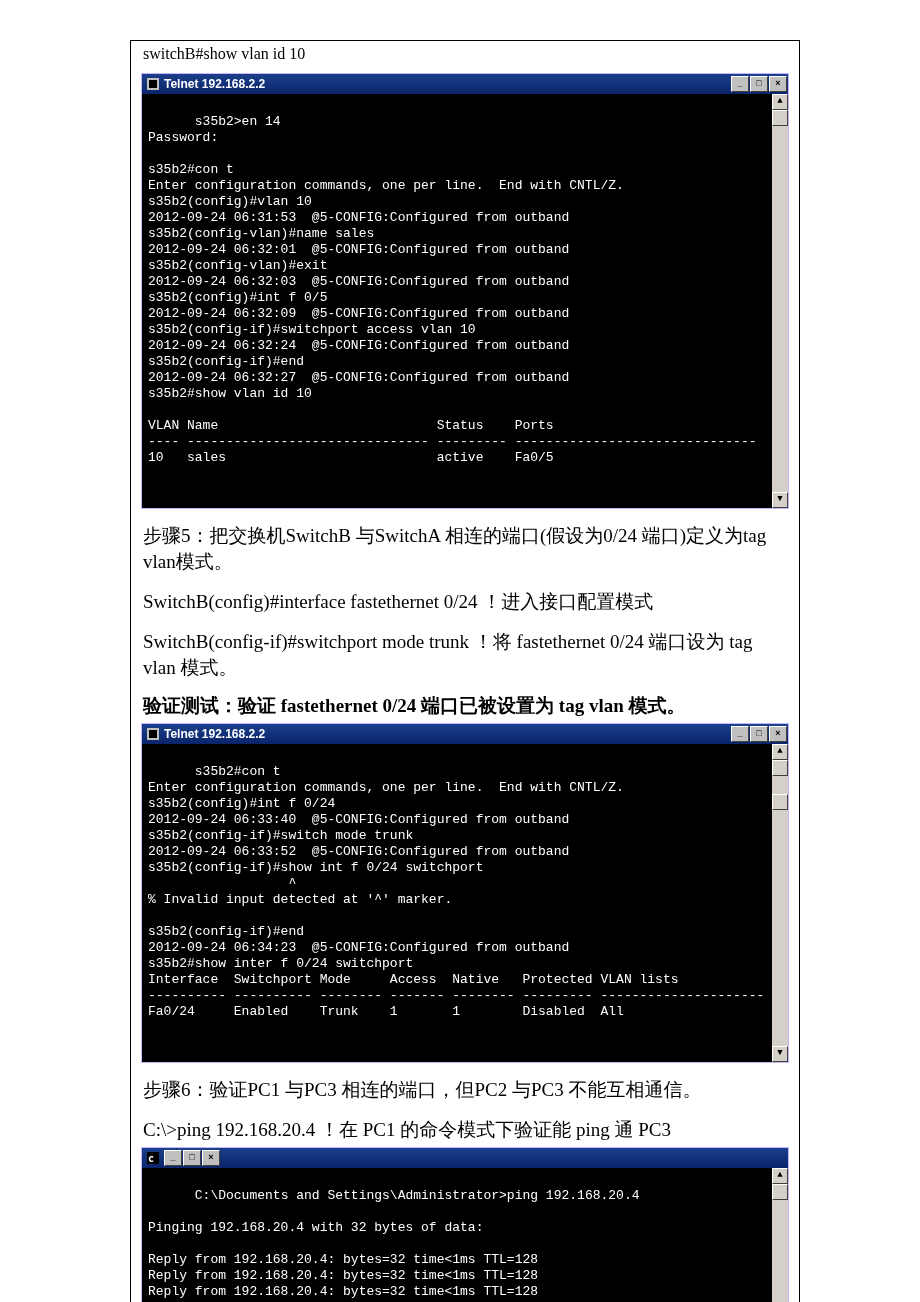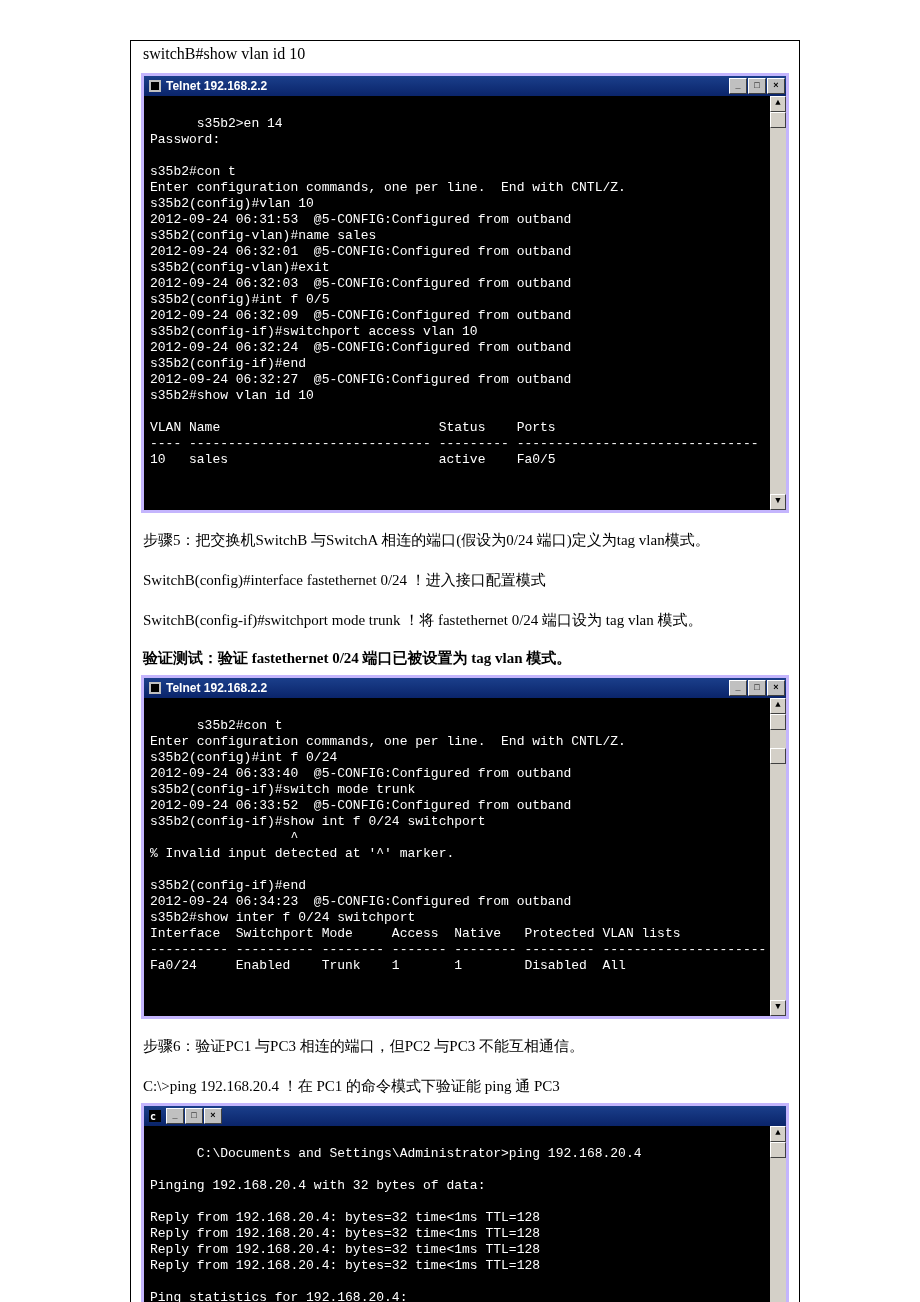--- a/index.html
+++ b/index.html
@@ -16,21 +16,21 @@
     margin:40px 120px 0 130px;
     padding:0 0 18px 0;
   }
   .intro-line{
     padding:4px 12px 10px 12px;
     font-size:16px;
   }
   
   .term-window{
     margin:0 10px 0 10px;
-    border:3px solid #c4b5fd;
+    border:1px solid #c4b5fd;
   }
   .titlebar{
     display:flex;
     align-items:center;
     height:20px;
     background:linear-gradient(#1b3f8b,#0a246a);
     color:#fff;
     font-family:"MS Sans Serif",Arial,sans-serif;
     font-size:12px;
     font-weight:bold;
@@ -76,21 +76,21 @@
     font-size:9px;text-align:center;line-height:12px;color:#000;
   }
   .scroll-btn.up{top:0;}
   .scroll-btn.thumb{top:16px;}
   .scroll-btn.down{bottom:0;}
   .scroll-btn.thumb2{top:50px;}
 
   
   .para{
     margin:14px 12px 4px 12px;
-    font-size:15px;
+    font-size:19px;
     line-height:26px;
   }
   .para.strong{font-weight:bold;margin-top:12px;}
 </style>
 </head>
 <body>
 
 <div class="page">
 
   <div class="intro-line">switchB#show vlan id 10</div>

